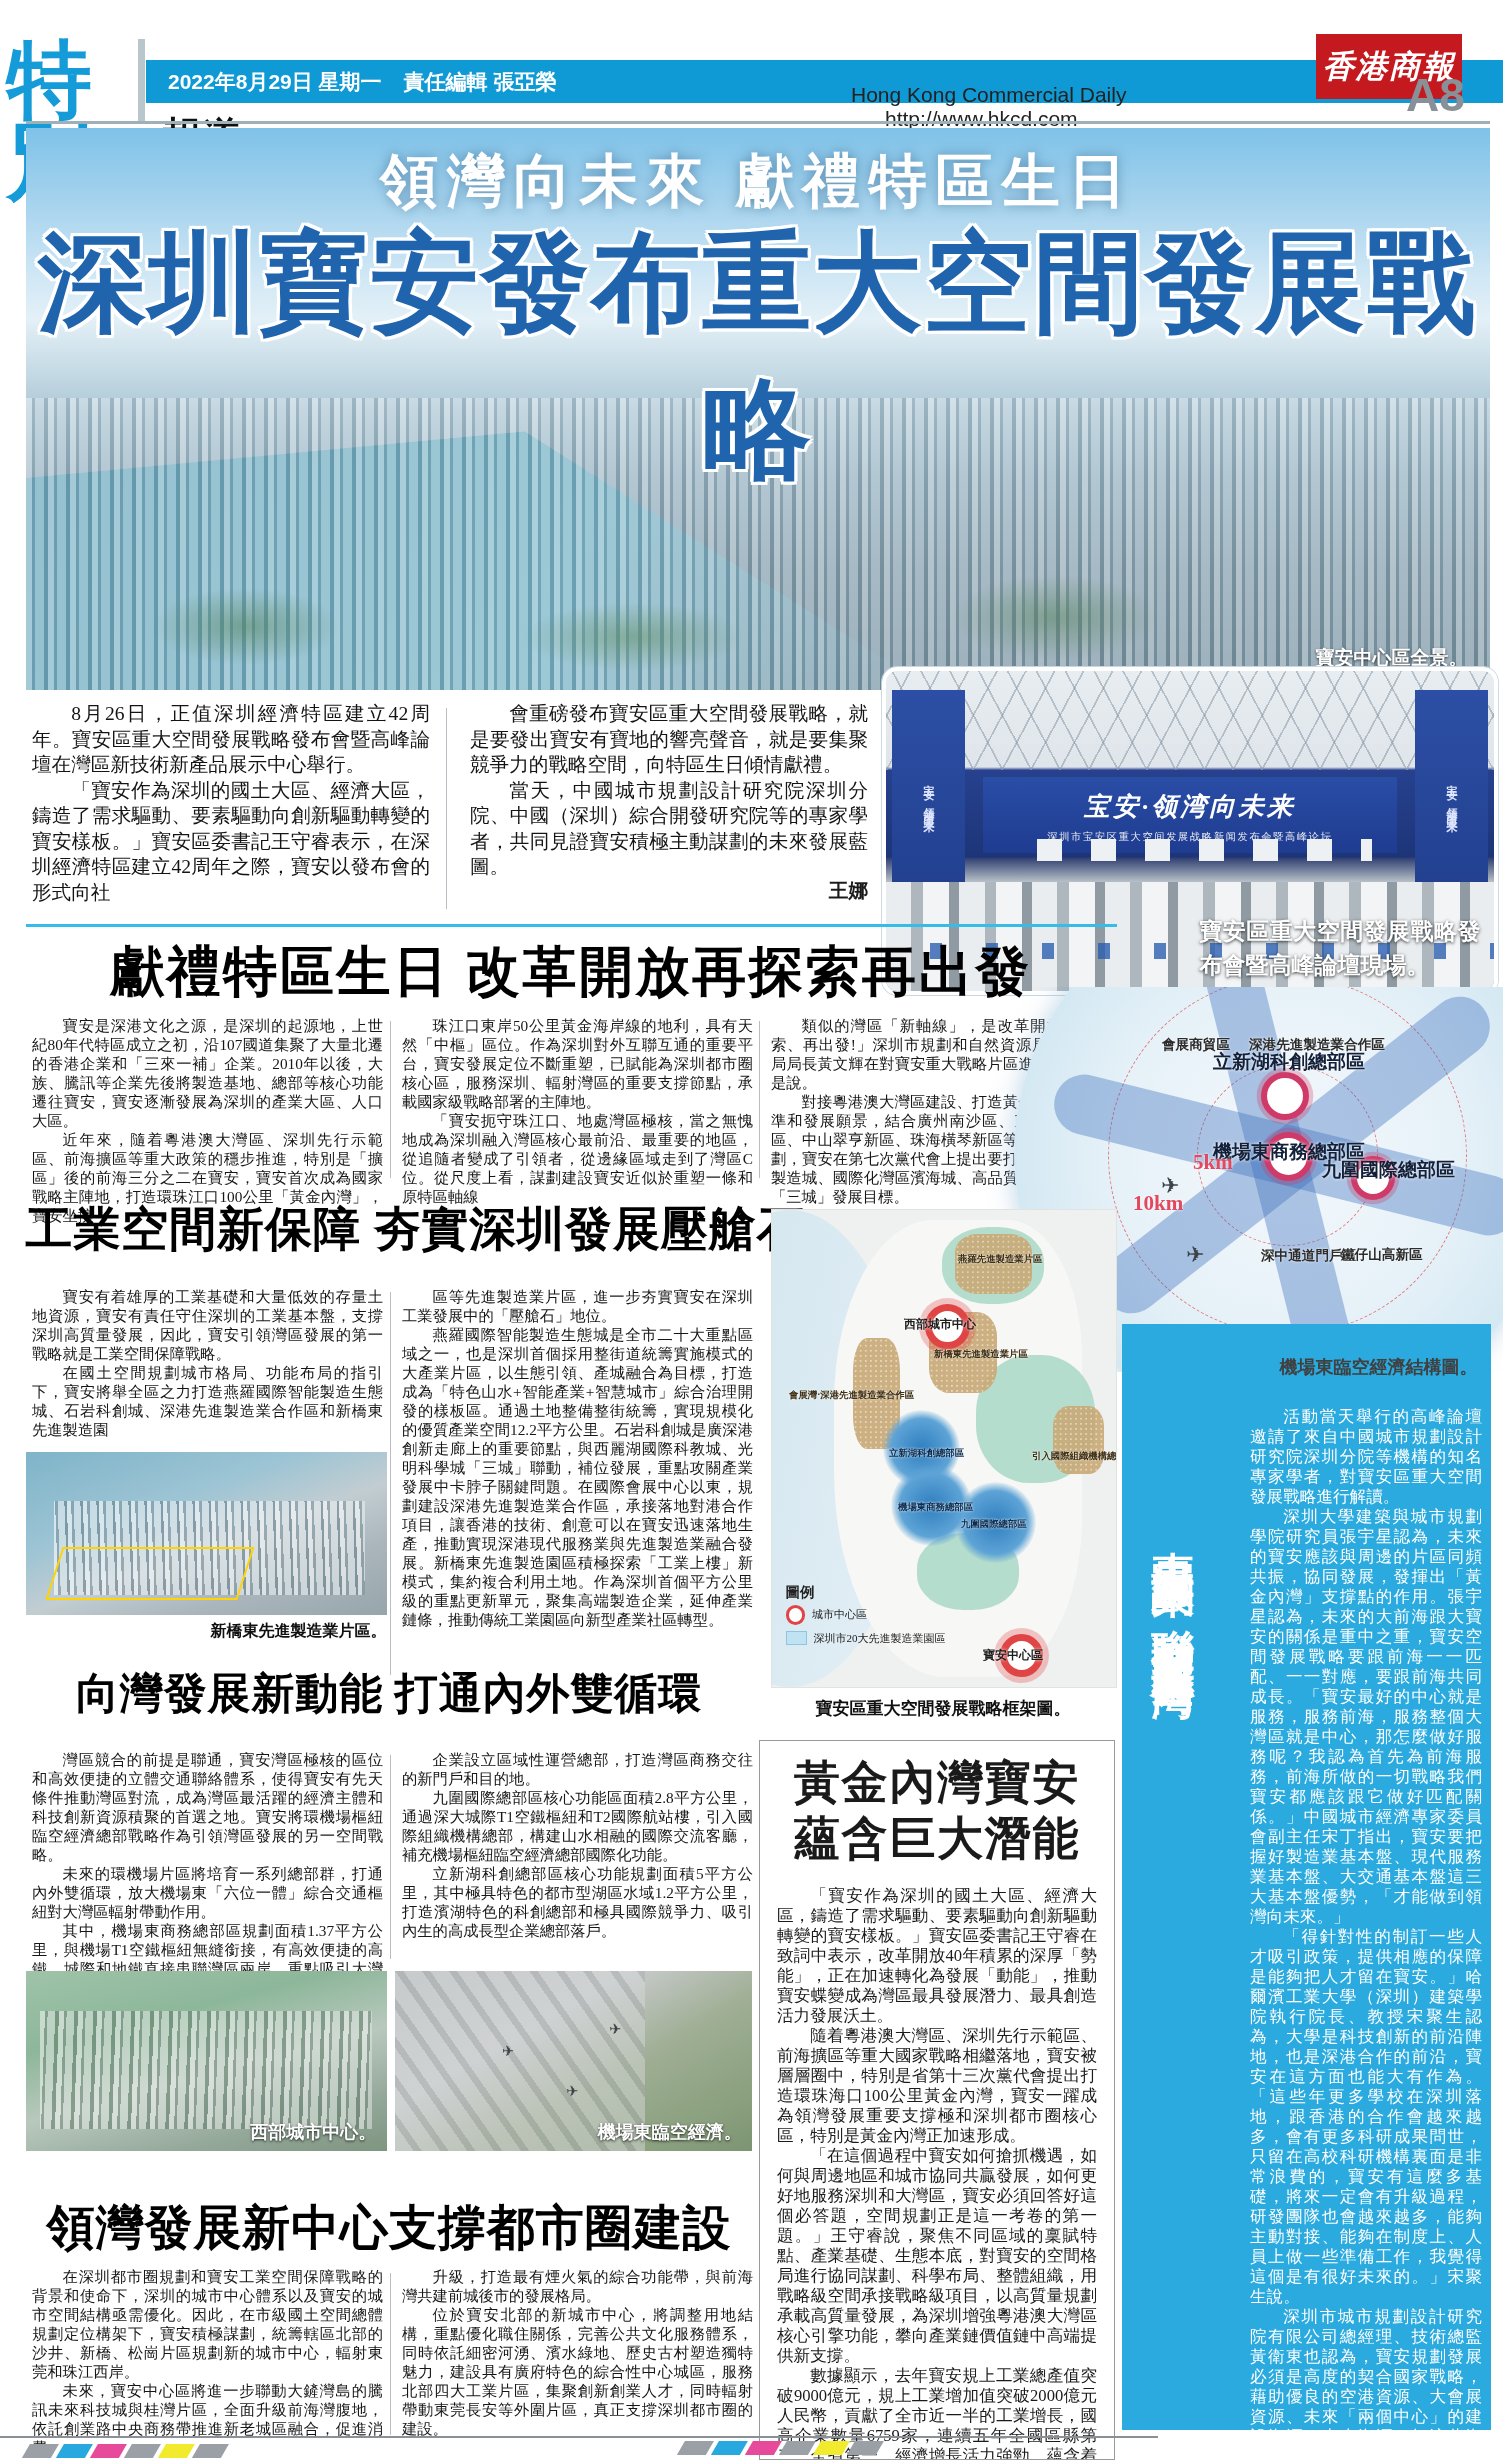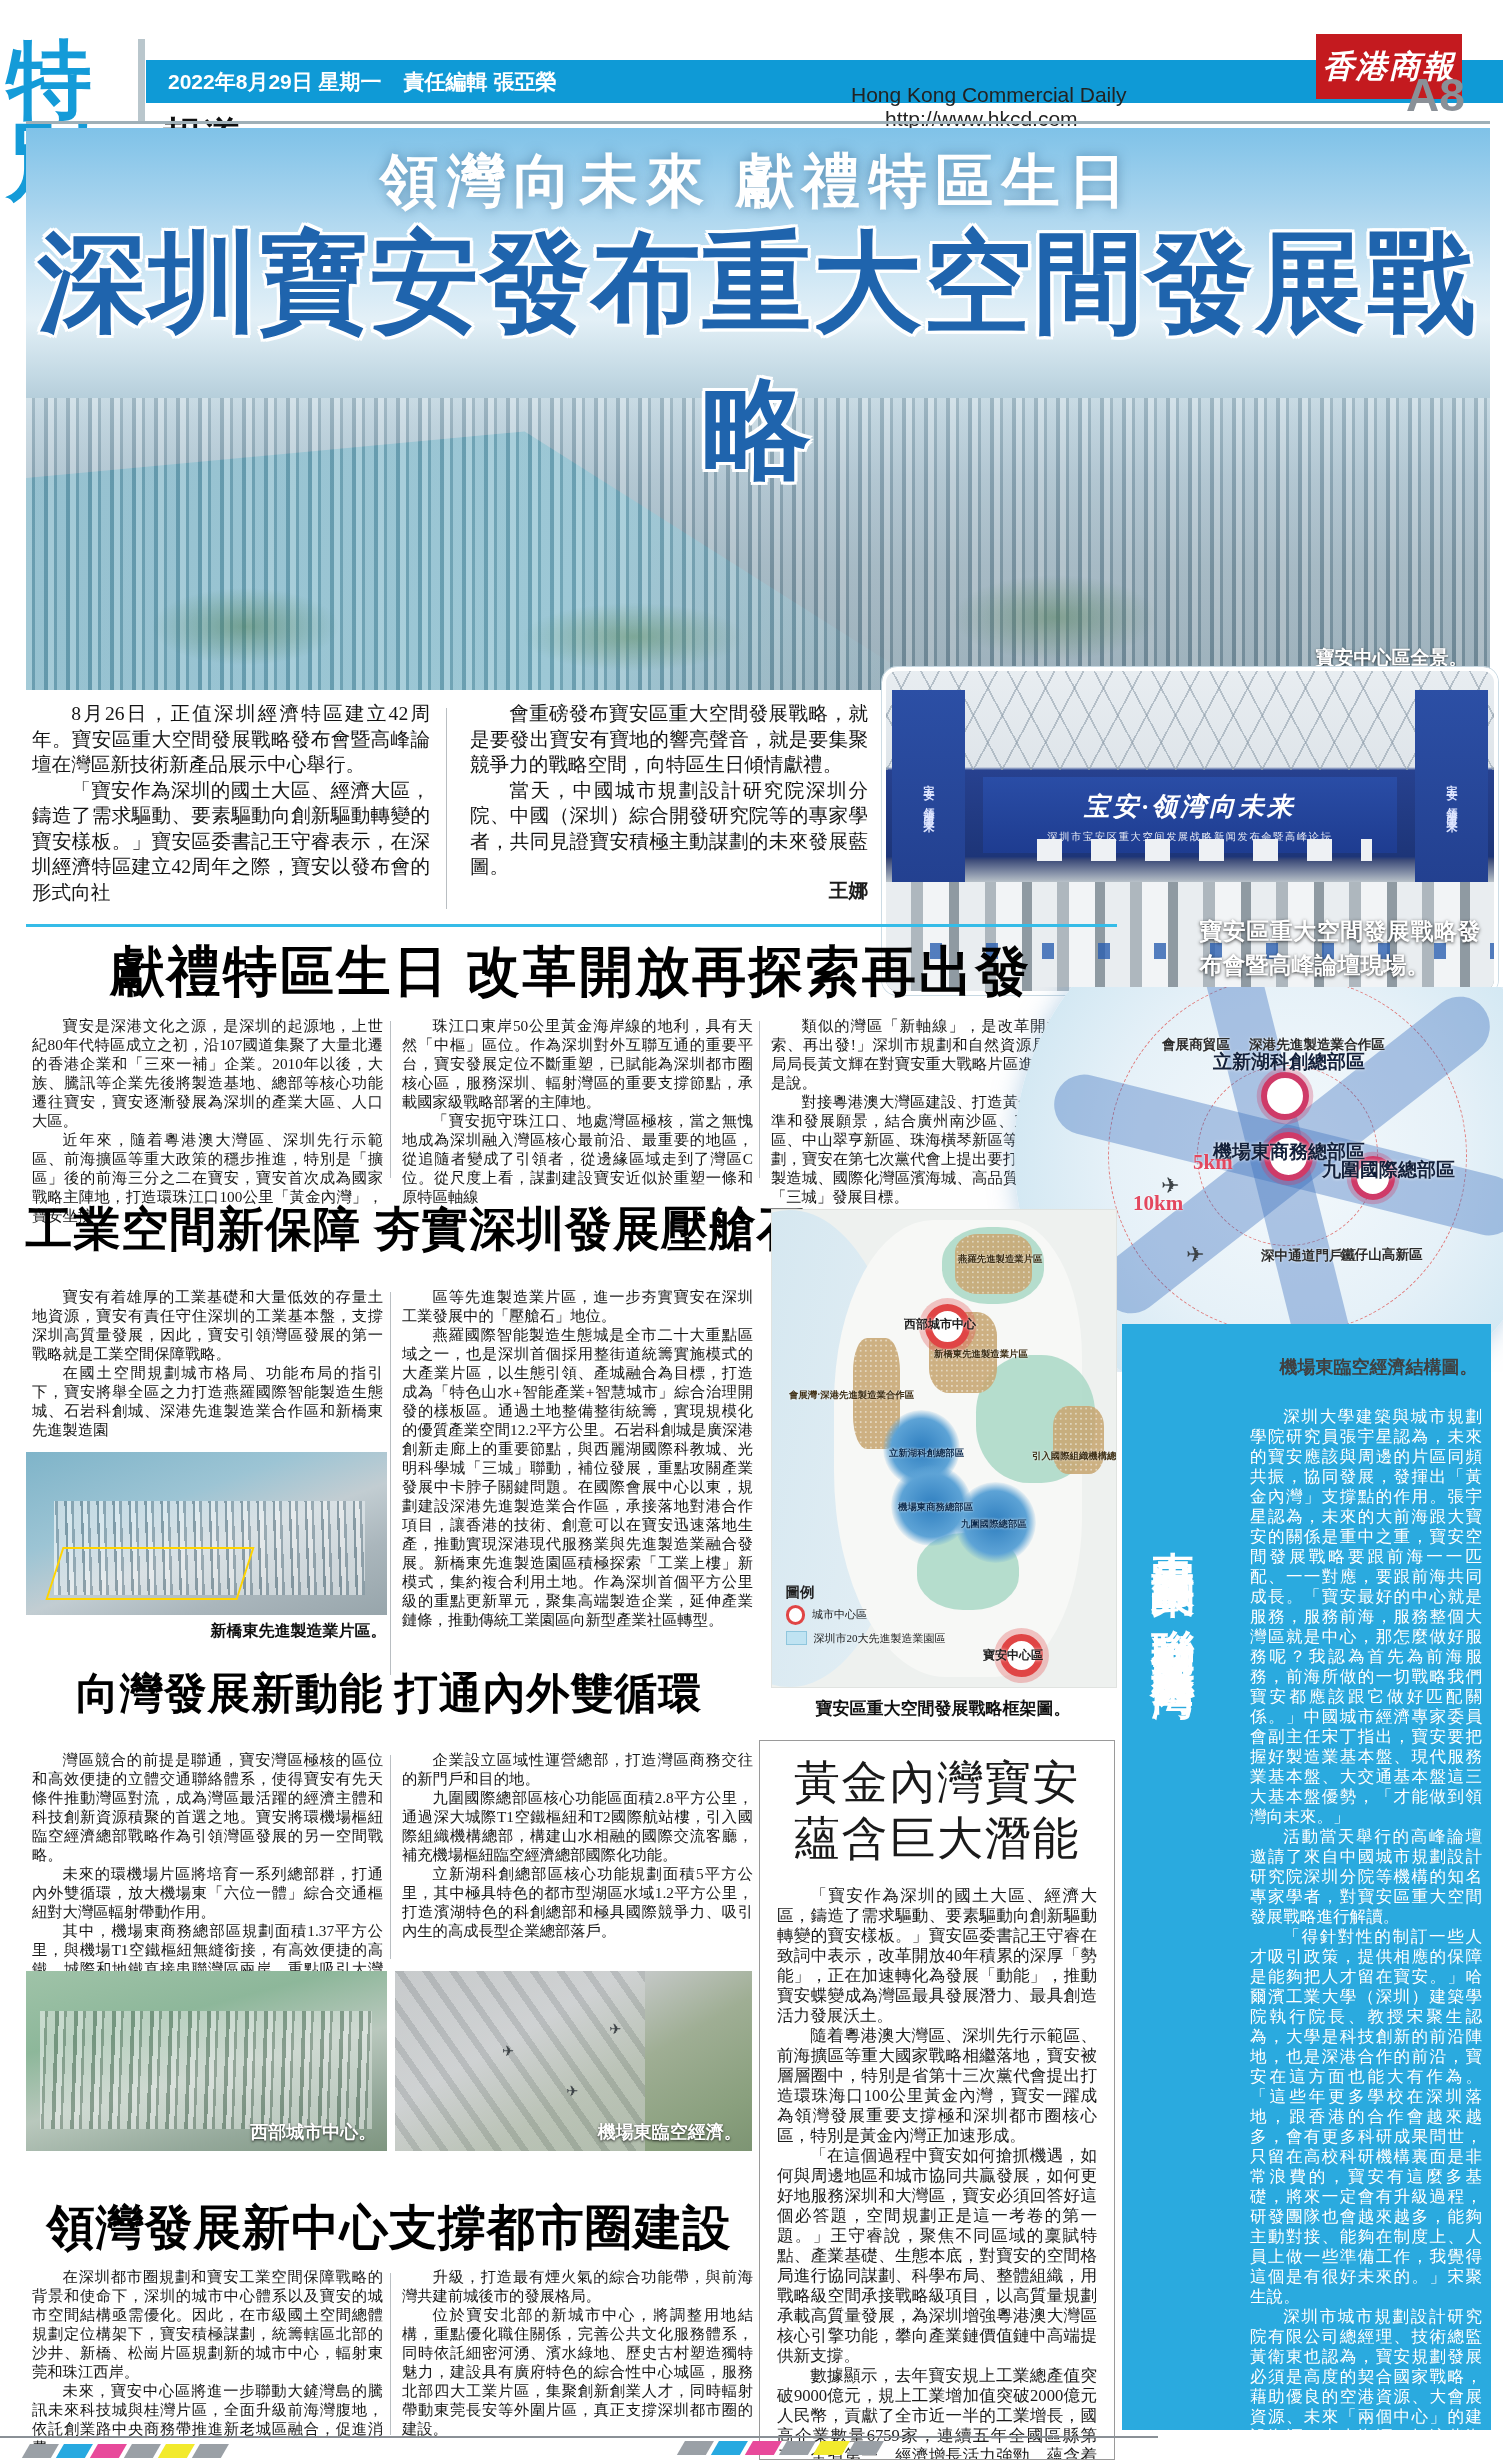--- a/index.html
+++ b/index.html
@@ -75,21 +75,21 @@
         background:repeating-linear-gradient(88deg,#fff 0 4.3px,#7e939e 4.3px 6.8px,#e8eef1 6.8px 13.6px,#68808c 13.6px 16px);}
   .ph-xibu{background:linear-gradient(165deg,#9fc3a8 0%,#8db79a 30%,#b9c8bd 55%,#94a89a 80%,#7e957f 100%);}
   .ph-xibu .blocks{position:absolute;left:4%;top:22%;width:92%;height:66%;opacity:.55;
         background:repeating-linear-gradient(92deg,#f4f6f5 0 5.1px,#74897b 5.1px 7.7px,#dfe7e1 7.7px 15.3px,#5f7a68 15.3px 19px);}
   .ph-jichang{background:linear-gradient(150deg,#b9bdbf 0%,#c8cbcc 35%,#9fae94 60%,#8aa07e 85%,#7d9473 100%);}
   .ph-jichang .apron{position:absolute;left:0;top:0;width:70%;height:100%;opacity:.5;
         background:repeating-linear-gradient(55deg,#d6d8d9 0 15.3px,#a9adaf 15.3px 22px);}
   .plane{position:absolute;color:#3c4246;}
   
   .gbox{border:0.9px solid #9a9a9a;background:#fff;padding:13.6px 17px;box-sizing:border-box;overflow:hidden;}
-  .gbox .h{font-weight:normal;font-size:46px;line-height:56px;text-align:center;letter-spacing:1.7px;}
+  .gbox .h{font-weight:bold;font-size:46px;line-height:56px;text-align:center;letter-spacing:1.7px;}
   .gbox .body2 p{margin:0;text-indent:2em;text-align:justify;}
   .gbox .body2{margin-top:19px;font-size:16.6px;line-height:20px;}
   
   .sidebar{background:#2aaadf;overflow:hidden;}
   .sb-cap{position:absolute;top:31px;right:13.6px;font-weight:bold;font-size:18px;color:#404040;}
   .sb-head{position:absolute;left:22px;top:192px;height:953px;color:#fff;font-weight:bold;font-size:43px;
         writing-mode:vertical-rl;text-orientation:upright;letter-spacing:5.1px;font-family:"Liberation Serif","DejaVu Serif",serif;}
   .sb-head .gap{display:inline-block;height:49px;}
   .sb-body{position:absolute;left:128px;top:83px;width:232px;height:1011px;color:#fff;
         font-size:16.6px;line-height:20px;}
@@ -313,22 +313,22 @@
         <p>數據顯示，去年寶安規上工業總產值突破9000億元，規上工業增加值突破2000億元人民幣，貢獻了全市近一半的工業增長，國高企業數量6759家，連續五年全國區縣第二、全省第一，經濟增長活力強勁，蘊含着巨大發展潛能。</p>
       </div>
   </div>
 
   <div class="abs sidebar" style="left:1122px;top:1324px;width:369px;height:1106px;">
     <div class="sb-cap">機場東臨空經濟結構圖。</div>
     <div class="sb-head">
       <span>專家出謀劃策</span><span class="gap"></span><span>聯動前海共建黃金內灣</span>
     </div>
     <div class="sb-body">
+        <p>活動當天舉行的高峰論壇邀請了來自中國城市規劃設計研究院深圳分院等機構的知名專家學者，對寶安區重大空間發展戰略進行解讀。</p>
         <p>深圳大學建築與城市規劃學院研究員張宇星認為，未來的寶安應該與周邊的片區同頻共振，協同發展，發揮出「黃金內灣」支撐點的作用。張宇星認為，未來的大前海跟大寶安的關係是重中之重，寶安空間發展戰略要跟前海一一匹配、一一對應，要跟前海共同成長。「寶安最好的中心就是服務，服務前海，服務整個大灣區就是中心，那怎麼做好服務呢？我認為首先為前海服務，前海所做的一切戰略我們寶安都應該跟它做好匹配關係。」中國城市經濟專家委員會副主任宋丁指出，寶安要把握好製造業基本盤、現代服務業基本盤、大交通基本盤這三大基本盤優勢，「才能做到領灣向未來。」</p>
-        <p>活動當天舉行的高峰論壇邀請了來自中國城市規劃設計研究院深圳分院等機構的知名專家學者，對寶安區重大空間發展戰略進行解讀。</p>
         <p>「得針對性的制訂一些人才吸引政策，提供相應的保障是能夠把人才留在寶安。」哈爾濱工業大學（深圳）建築學院執行院長、教授宋聚生認為，大學是科技創新的前沿陣地，也是深港合作的前沿，寶安在這方面也能大有作為。「這些年更多學校在深圳落地，跟香港的合作會越來越多，會有更多科研成果問世，只留在高校科研機構裏面是非常浪費的，寶安有這麼多基礎，將來一定會有升級過程，研發團隊也會越來越多，能夠主動對接、能夠在制度上、人員上做一些準備工作，我覺得這個是有很好未來的。」宋聚生說。</p>
         <p>深圳市城市規劃設計研究院有限公司總經理、技術總監黃衛東也認為，寶安規劃發展必須是高度的契合國家戰略，藉助優良的空港資源、大會展資源、未來「兩個中心」的建設資源、山水資源，把這些資源和前海相互聯動，相互補充、交互，相信寶安會形成一種新型的城市發展局面。</p>
       </div>
   </div>
 
   <div class="abs sechead" style="left:25.5px;top:2196px;width:727px;font-size:48px;letter-spacing:0.9px;">領灣發展新中心支撐都市圈建設</div>
   <div class="abs body" style="left:32px;top:2267px;width:351px;">
       <p>在深圳都市圈規劃和寶安工業空間保障戰略的背景和使命下，深圳的城市中心體系以及寶安的城市空間結構亟需優化。因此，在市級國土空間總體規劃定位構架下，寶安積極謀劃，統籌轄區北部的沙井、新橋、松崗片區規劃新的城市中心，輻射東莞和珠江西岸。</p>
       <p>未來，寶安中心區將進一步聯動大鏟灣島的騰訊未來科技城與桂灣片區，全面升級前海灣腹地，依託創業路中央商務帶推進新老城區融合，促進消費</p>
     </div>

